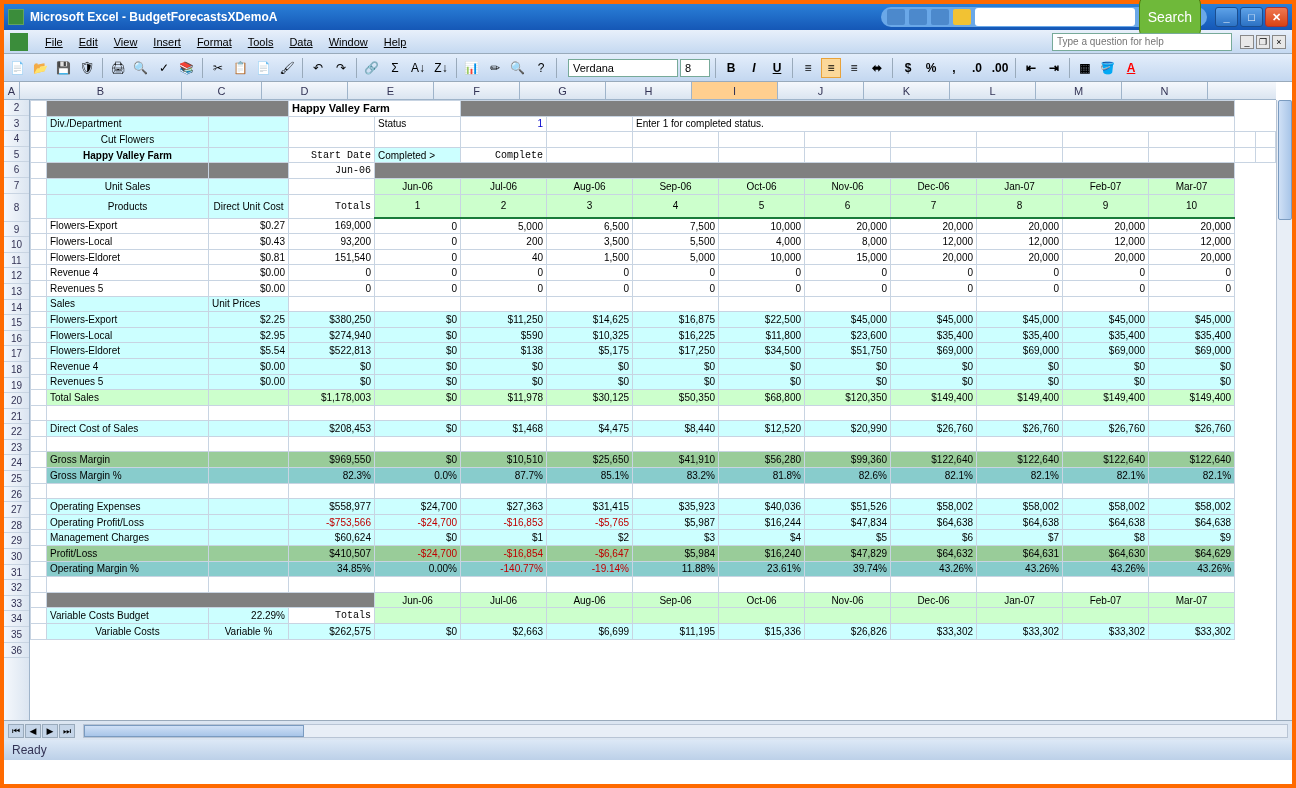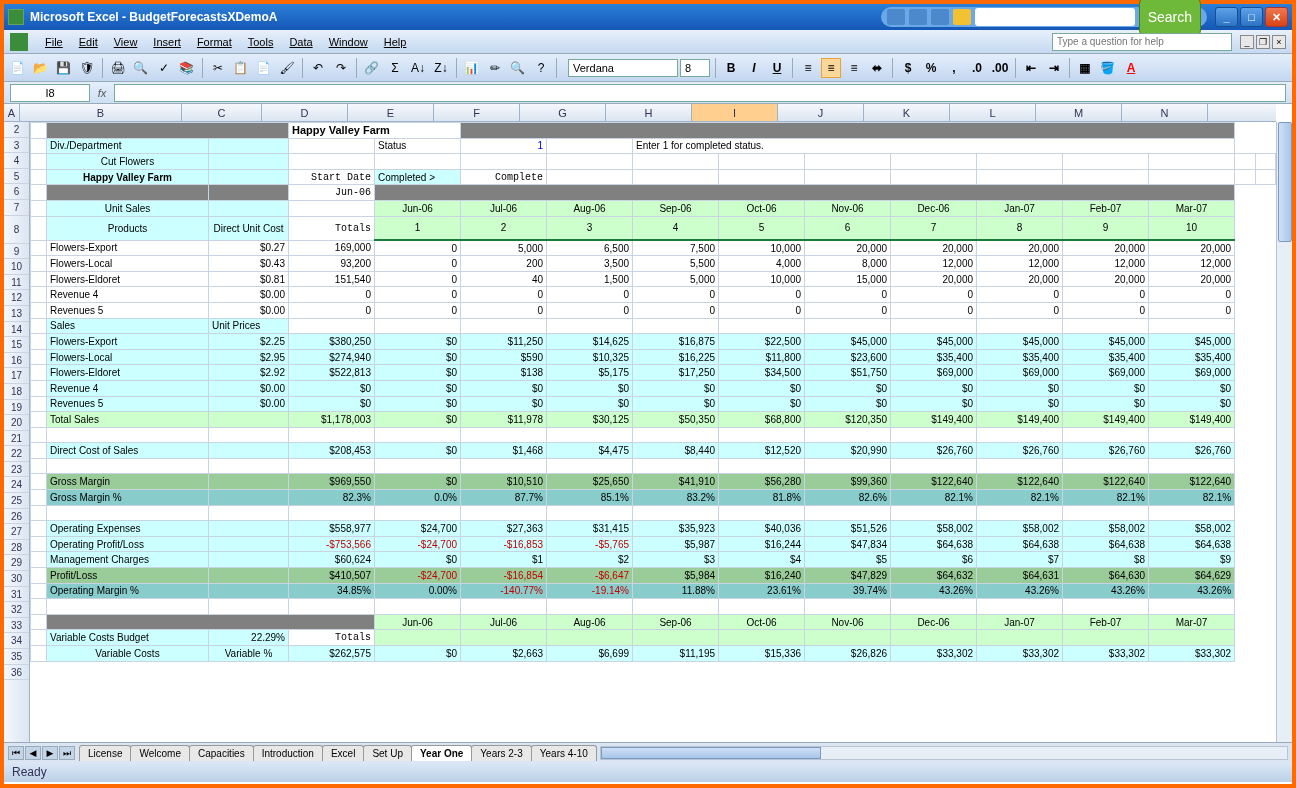--- a/index.html
+++ b/index.html
@@ -176,25 +176,20 @@
     <div class="fmtbtn">⇤</div>
     <div class="fmtbtn">⇥</div>
     <div class="tsep"></div>
     <div class="fmtbtn">▦</div>
     <div class="fmtbtn">🪣</div>
     <div class="fmtbtn">
         <u style="color:red">A</u>
       </div>
   </div>
 
-  <div class="namebox-row">
-    <input class="namebox" value="I8" style="">
-    <div class="fxlbl">fx</div>
-    <div class="formulabar"></div>
-  </div>
 
   <div class="sheetarea sel-col">
     <div class="cornerbox"></div>
     <div class="colheaders">
       <div class="ch" style="width:16px">A</div>
       <div class="ch" style="width:162px">B</div>
       <div class="ch" style="width:80px">C</div>
       <div class="ch" style="width:86px">D</div>
       <div class="ch" style="width:86px">E</div>
       <div class="ch" style="width:86px">F</div>
@@ -478,21 +473,21 @@
               <td class="cyan-row cell-r">$11,800</td>
               <td class="cyan-row cell-r">$23,600</td>
               <td class="cyan-row cell-r">$35,400</td>
               <td class="cyan-row cell-r">$35,400</td>
               <td class="cyan-row cell-r">$35,400</td>
               <td class="cyan-row cell-r">$35,400</td>
             </tr>
             <tr>
               <td class=""></td>
               <td class="cyan-row">Flowers-Eldoret</td>
-              <td class="cyan-row cell-r">$2.92</td>
+              <td class="cyan-row cell-r">$5.54</td>
               <td class="cyan-row cell-r">$522,813</td>
               <td class="cyan-row cell-r">$0</td>
               <td class="cyan-row cell-r">$138</td>
               <td class="cyan-row cell-r">$5,175</td>
               <td class="cyan-row cell-r">$17,250</td>
               <td class="cyan-row cell-r">$34,500</td>
               <td class="cyan-row cell-r">$51,750</td>
               <td class="cyan-row cell-r">$69,000</td>
               <td class="cyan-row cell-r">$69,000</td>
               <td class="cyan-row cell-r">$69,000</td>
@@ -792,31 +787,20 @@
       </div>
   </div>
 
   <div class="tabsrow">
     <div class="tabnav">
       <div class="nv">⏮</div>
       <div class="nv">◀</div>
       <div class="nv">▶</div>
       <div class="nv">⏭</div>
     </div>
-    <div id="wtabs" style="display:flex">
-        <div class="wtab">License</div>
-        <div class="wtab">Welcome</div>
-        <div class="wtab">Capacities</div>
-        <div class="wtab">Introduction</div>
-        <div class="wtab">Excel</div>
-        <div class="wtab">Set Up</div>
-        <div class="wtab active">Year One</div>
-        <div class="wtab">Years 2-3</div>
-        <div class="wtab">Years 4-10</div>
-      </div>
     <div class="hscroll">
         <div class="thumb"></div>
       </div>
   </div>
 
   <div class="statusbar">
     <span>Ready</span>
   </div>
 </div>
 

